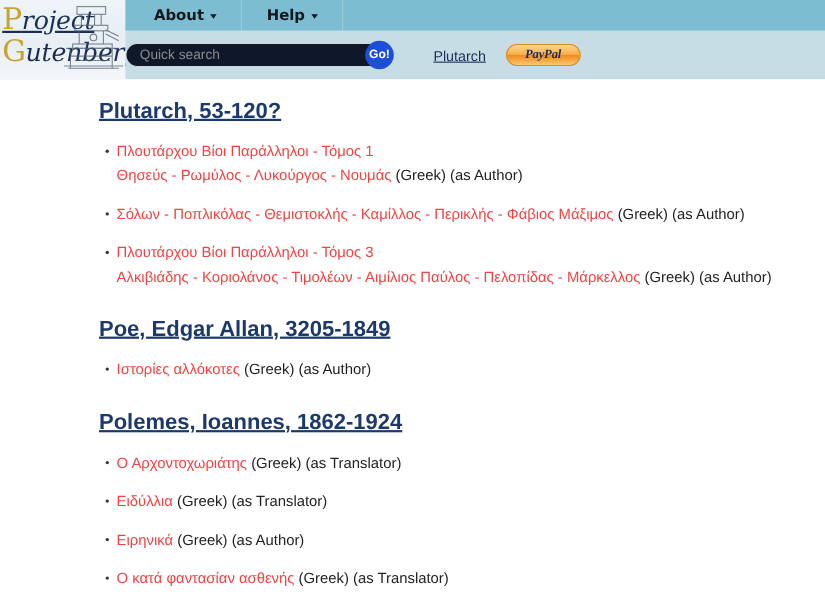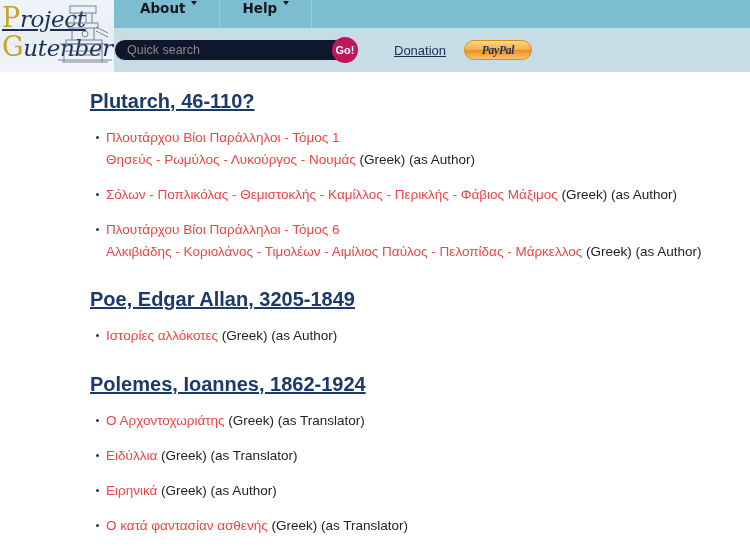--- a/index.html
+++ b/index.html
@@ -67,21 +67,21 @@
   .nav {
     position: absolute;
     left: 114px; top: 0;
     height: 28px;
     display: flex;
     align-items: stretch;
     z-index: 4;
   }
   .nav-item {
     display: flex;
-    align-items: flex-start;
+    align-items: center;
     gap: 6px;
     padding: 0 22px;
     font-size: 13.5px;
     font-weight: bold;
     color: #14181d;
     border-right: 1px solid #9ccbdb;
     cursor: pointer;
     white-space: nowrap;
     font-family: "DejaVu Sans", sans-serif;
   }
@@ -122,21 +122,21 @@
     outline: none;
     font-family: "Liberation Sans", sans-serif;
   }
   .search-input::placeholder { color: #8a8a8a; }
   .go-btn {
     position: absolute;
     right: -12px;
     width: 26px; height: 26px;
     border-radius: 50%;
     border: none;
-    background: #be185d;
+    background: #1d4ed8;
     color: #ffffff;
     font-size: 11px;
     font-weight: bold;
     cursor: pointer;
     line-height: 26px;
     padding: 0;
     font-family: "Liberation Sans", sans-serif;
   }
   .donation {
     margin-left: 48px;
@@ -255,49 +255,49 @@
       <span>Help</span>
       <span class="caret"></span>
     </div>
   </nav>
 
   <div class="searchrow">
     <div class="search-wrap">
       <input class="search-input" type="text" placeholder="Quick search" style="">
       <button class="go-btn">Go!</button>
     </div>
-    <a class="donation">Donation</a>
+    <a class="donation">Plutarch</a>
     <div class="paypal">
       <span>PayPal</span>
     </div>
   </div>
 </div>
 
 <div class="main">
 
   <div class="author-block">
     <div class="head-row b1">
-      <a class="author-head">Plutarch, 46-110?</a>
+      <a class="author-head">Plutarch, 53-120?</a>
     </div>
     <ul class="book-list">
       <li>
         <a class="bk-link">Πλουτάρχου Βίοι Παράλληλοι - Τόμος 1</a>
         <span class="bk-sub">
           <a class="bk-link">Θησεύς - Ρωμύλος - Λυκούργος - Νουμάς</a>
           <span class="meta">(Greek) (as Author)</span>
         </span>
       </li>
       <li>
         <span class="bk-sub">
           <a class="bk-link">Σόλων - Ποπλικόλας - Θεμιστοκλής - Καμίλλος - Περικλής - Φάβιος Μάξιμος</a>
           <span class="meta">(Greek) (as Author)</span>
         </span>
       </li>
       <li>
-        <a class="bk-link">Πλουτάρχου Βίοι Παράλληλοι - Τόμος 6</a>
+        <a class="bk-link">Πλουτάρχου Βίοι Παράλληλοι - Τόμος 3</a>
         <span class="bk-sub">
           <a class="bk-link">Αλκιβιάδης - Κοριολάνος - Τιμολέων - Αιμίλιος Παύλος - Πελοπίδας - Μάρκελλος</a>
           <span class="meta">(Greek) (as Author)</span>
         </span>
       </li>
     </ul>
   </div>
 
   <div class="author-block">
     <div class="head-row b2">

